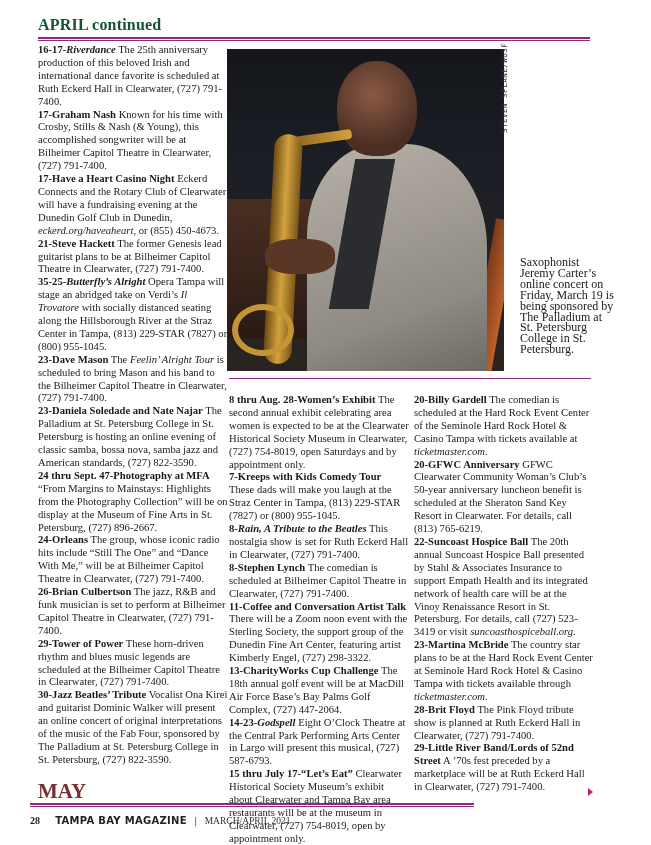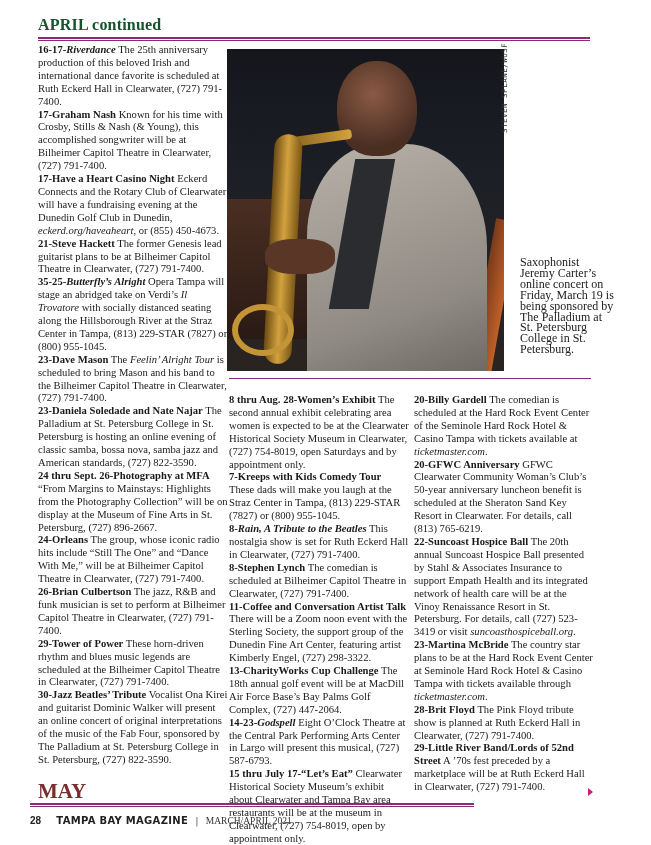--- a/index.html
+++ b/index.html
@@ -88,21 +88,21 @@
     writing-mode: vertical-rl; transform: rotate(180deg); letter-spacing: 0.5px;
     white-space: nowrap;
   }
   .caption {
     position: absolute; left: 520px; top: 257px; width: 95px;
     font-family: "Liberation Serif", serif; font-size: 12px; line-height: 10.9px; color: #1a1a1a;
   }
   .footer {
     position: absolute; left: 30px; top: 815px; font-size: 10px; white-space: nowrap;
   }
-  .footer .pg { font-family: Liberation Sans, sans-serif; font-weight: bold; color: #222; margin-right: 12px; }
+  .footer .pg { font-family: Liberation Serif, serif; font-weight: bold; color: #222; margin-right: 12px; }
   .footer .mag { font-family: "DejaVu Sans", sans-serif; font-weight: bold; color: #222; letter-spacing: 0.3px; text-align: right; }
   .footer .sep { color: #555; margin: 0 4px; }
   .footer .issue { font-family: "Liberation Serif", serif; font-size: 9.5px; color: #333; }
   .arrow {
     position: absolute; left: 588px; top: 788px; width: 0; height: 0;
     border-top: 4px solid transparent; border-bottom: 4px solid transparent; border-left: 5px solid #c1246e;
   }
 </style>
 </head>
 <body>
@@ -112,21 +112,21 @@
 
 <div class="col col-1">
   <div id="april-list">
       <p class="entry"><span class="hd">16-17-</span><span class="hd-it">Riverdance</span><span>  The 25th anniversary production of this beloved Irish and international dance favorite is scheduled at Ruth Eckerd Hall in Clearwater, (727) 791-7400.</span></p>
       <p class="entry"><span class="hd">17-Graham Nash</span><span>  Known for his time with Crosby, Stills &amp; Nash (&amp; Young), this accomplished songwriter will be at Bilheimer Capitol Theatre in Clearwater, (727) 791-7400.</span></p>
       <p class="entry"><span class="hd">17-Have a Heart Casino Night</span><span>  Eckerd Connects and the Rotary Club of Clearwater will have a fundraising evening at the Dunedin Golf Club in Dunedin, </span><span class="it">eckerd.org/haveaheart</span><span>, or (855) 450-4673.</span></p>
       <p class="entry"><span class="hd">21-Steve Hackett</span><span>  The former Genesis lead guitarist plans to be at Bilheimer Capitol Theatre in Clearwater, (727) 791-7400.</span></p>
       <p class="entry"><span class="hd">35-25-</span><span class="hd-it">Butterfly’s Alright</span><span>  Opera Tampa will stage an abridged take on Verdi’s </span><span class="it">Il Trovatore</span><span> with socially distanced seating along the Hillsborough River at the Straz Center in Tampa, (813) 229-STAR (7827) or (800) 955-1045.</span></p>
       <p class="entry"><span class="hd">23-Dave Mason</span><span>  The </span><span class="it">Feelin’ Alright Tour</span><span> is scheduled to bring Mason and his band to the Bilheimer Capitol Theatre in Clearwater, (727) 791-7400.</span></p>
       <p class="entry"><span class="hd">23-Daniela Soledade and Nate Najar</span><span> The Palladium at St. Petersburg College in St. Petersburg is hosting an online evening of classic samba, bossa nova, samba jazz and American standards, (727) 822-3590.</span></p>
-      <p class="entry"><span class="hd">24 thru Sept. 26-Photography at MFA</span><span> “From Margins to Mainstays: Highlights from the Photography Collection” will be on display at the Museum of Fine Arts in St. Petersburg, (727) 896-2667.</span></p>
+      <p class="entry"><span class="hd">24 thru Sept. 47-Photography at MFA</span><span> “From Margins to Mainstays: Highlights from the Photography Collection” will be on display at the Museum of Fine Arts in St. Petersburg, (727) 896-2667.</span></p>
       <p class="entry"><span class="hd">24-Orleans</span><span>  The group, whose iconic radio hits include “Still The One” and “Dance With Me,” will be at Bilheimer Capitol Theatre in Clearwater, (727) 791-7400.</span></p>
       <p class="entry"><span class="hd">26-Brian Culbertson</span><span>  The jazz, R&amp;B and funk musician is set to perform at Bilheimer Capitol Theatre in Clearwater, (727) 791-7400.</span></p>
       <p class="entry"><span class="hd">29-Tower of Power</span><span>  These horn-driven rhythm and blues music legends are scheduled at the Bilheimer Capitol Theatre in Clearwater, (727) 791-7400.</span></p>
       <p class="entry"><span class="hd">30-Jazz Beatles’ Tribute</span><span>  Vocalist Ona Kirei and guitarist Dominic Walker will present an online concert of original interpretations of the music of the Fab Four, sponsored by The Palladium at St. Petersburg College in St. Petersburg, (727) 822-3590.</span></p>
     </div>
   <div class="may-head">MAY</div>
 
 </div>
 
 <div class="photo" title="Saxophonist Jeremy Carter playing tenor saxophone on stage">

